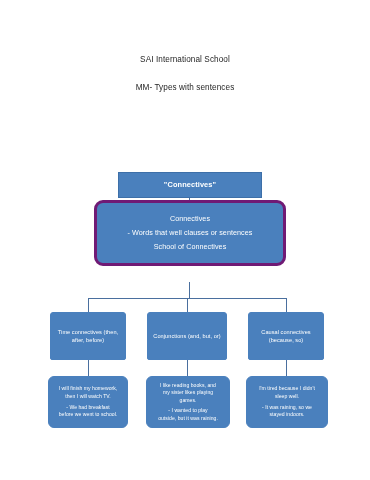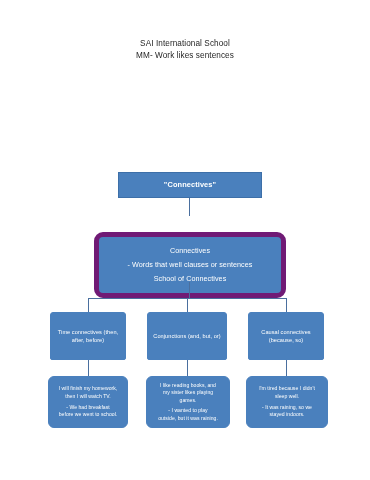--- a/index.html
+++ b/index.html
@@ -29,20 +29,21 @@
     left: 0;
     width: 370px;
     text-align: center;
   }
   .doc-header .hline {
     font-size: 8.2px;
     line-height: 12.4px;
     color: #262626;
     letter-spacing: 0.08px;
     white-space: nowrap;
+    margin-top: 16px;
   }
 
   
   .chart {
     position: absolute;
     left: 0;
     top: 0;
     width: 370px;
     height: 480px;
   }
@@ -74,25 +75,25 @@
   .node-root .ln {
     font-size: 7.4px;
     font-weight: bold;
     line-height: 10px;
     letter-spacing: 0.1px;
   }
 
   
   .node-def {
     left: 94px;
-    top: 232px;
+    top: 200px;
     width: 192px;
     height: 66px;
     border-radius: 9px;
-    border: 5px solid #701a75;
+    border: 3px solid #701a75;
   }
   .node-def .ln {
     font-size: 7.2px;
     line-height: 14px;
     letter-spacing: 0.05px;
   }
 
   
   .node-cat {
     top: 312px;
@@ -137,21 +138,21 @@
   .conn.v { width: 1px; }
   .conn.h { height: 1px; }
 </style>
 </head>
 <body>
 
 <div class="page">
 
   <div class="doc-header">
     <div class="hline">SAI International School</div>
-    <div class="hline">MM- Work likes sentences</div>
+    <div class="hline">MM- Types with sentences</div>
   </div>
 
   <div class="chart">
 
     <div class="node node-root">
       <span class="ln">"Connectives"</span>
     </div>
 
     <div class="conn v" style="left:189px; top:198px; height:18px;"></div>
 

